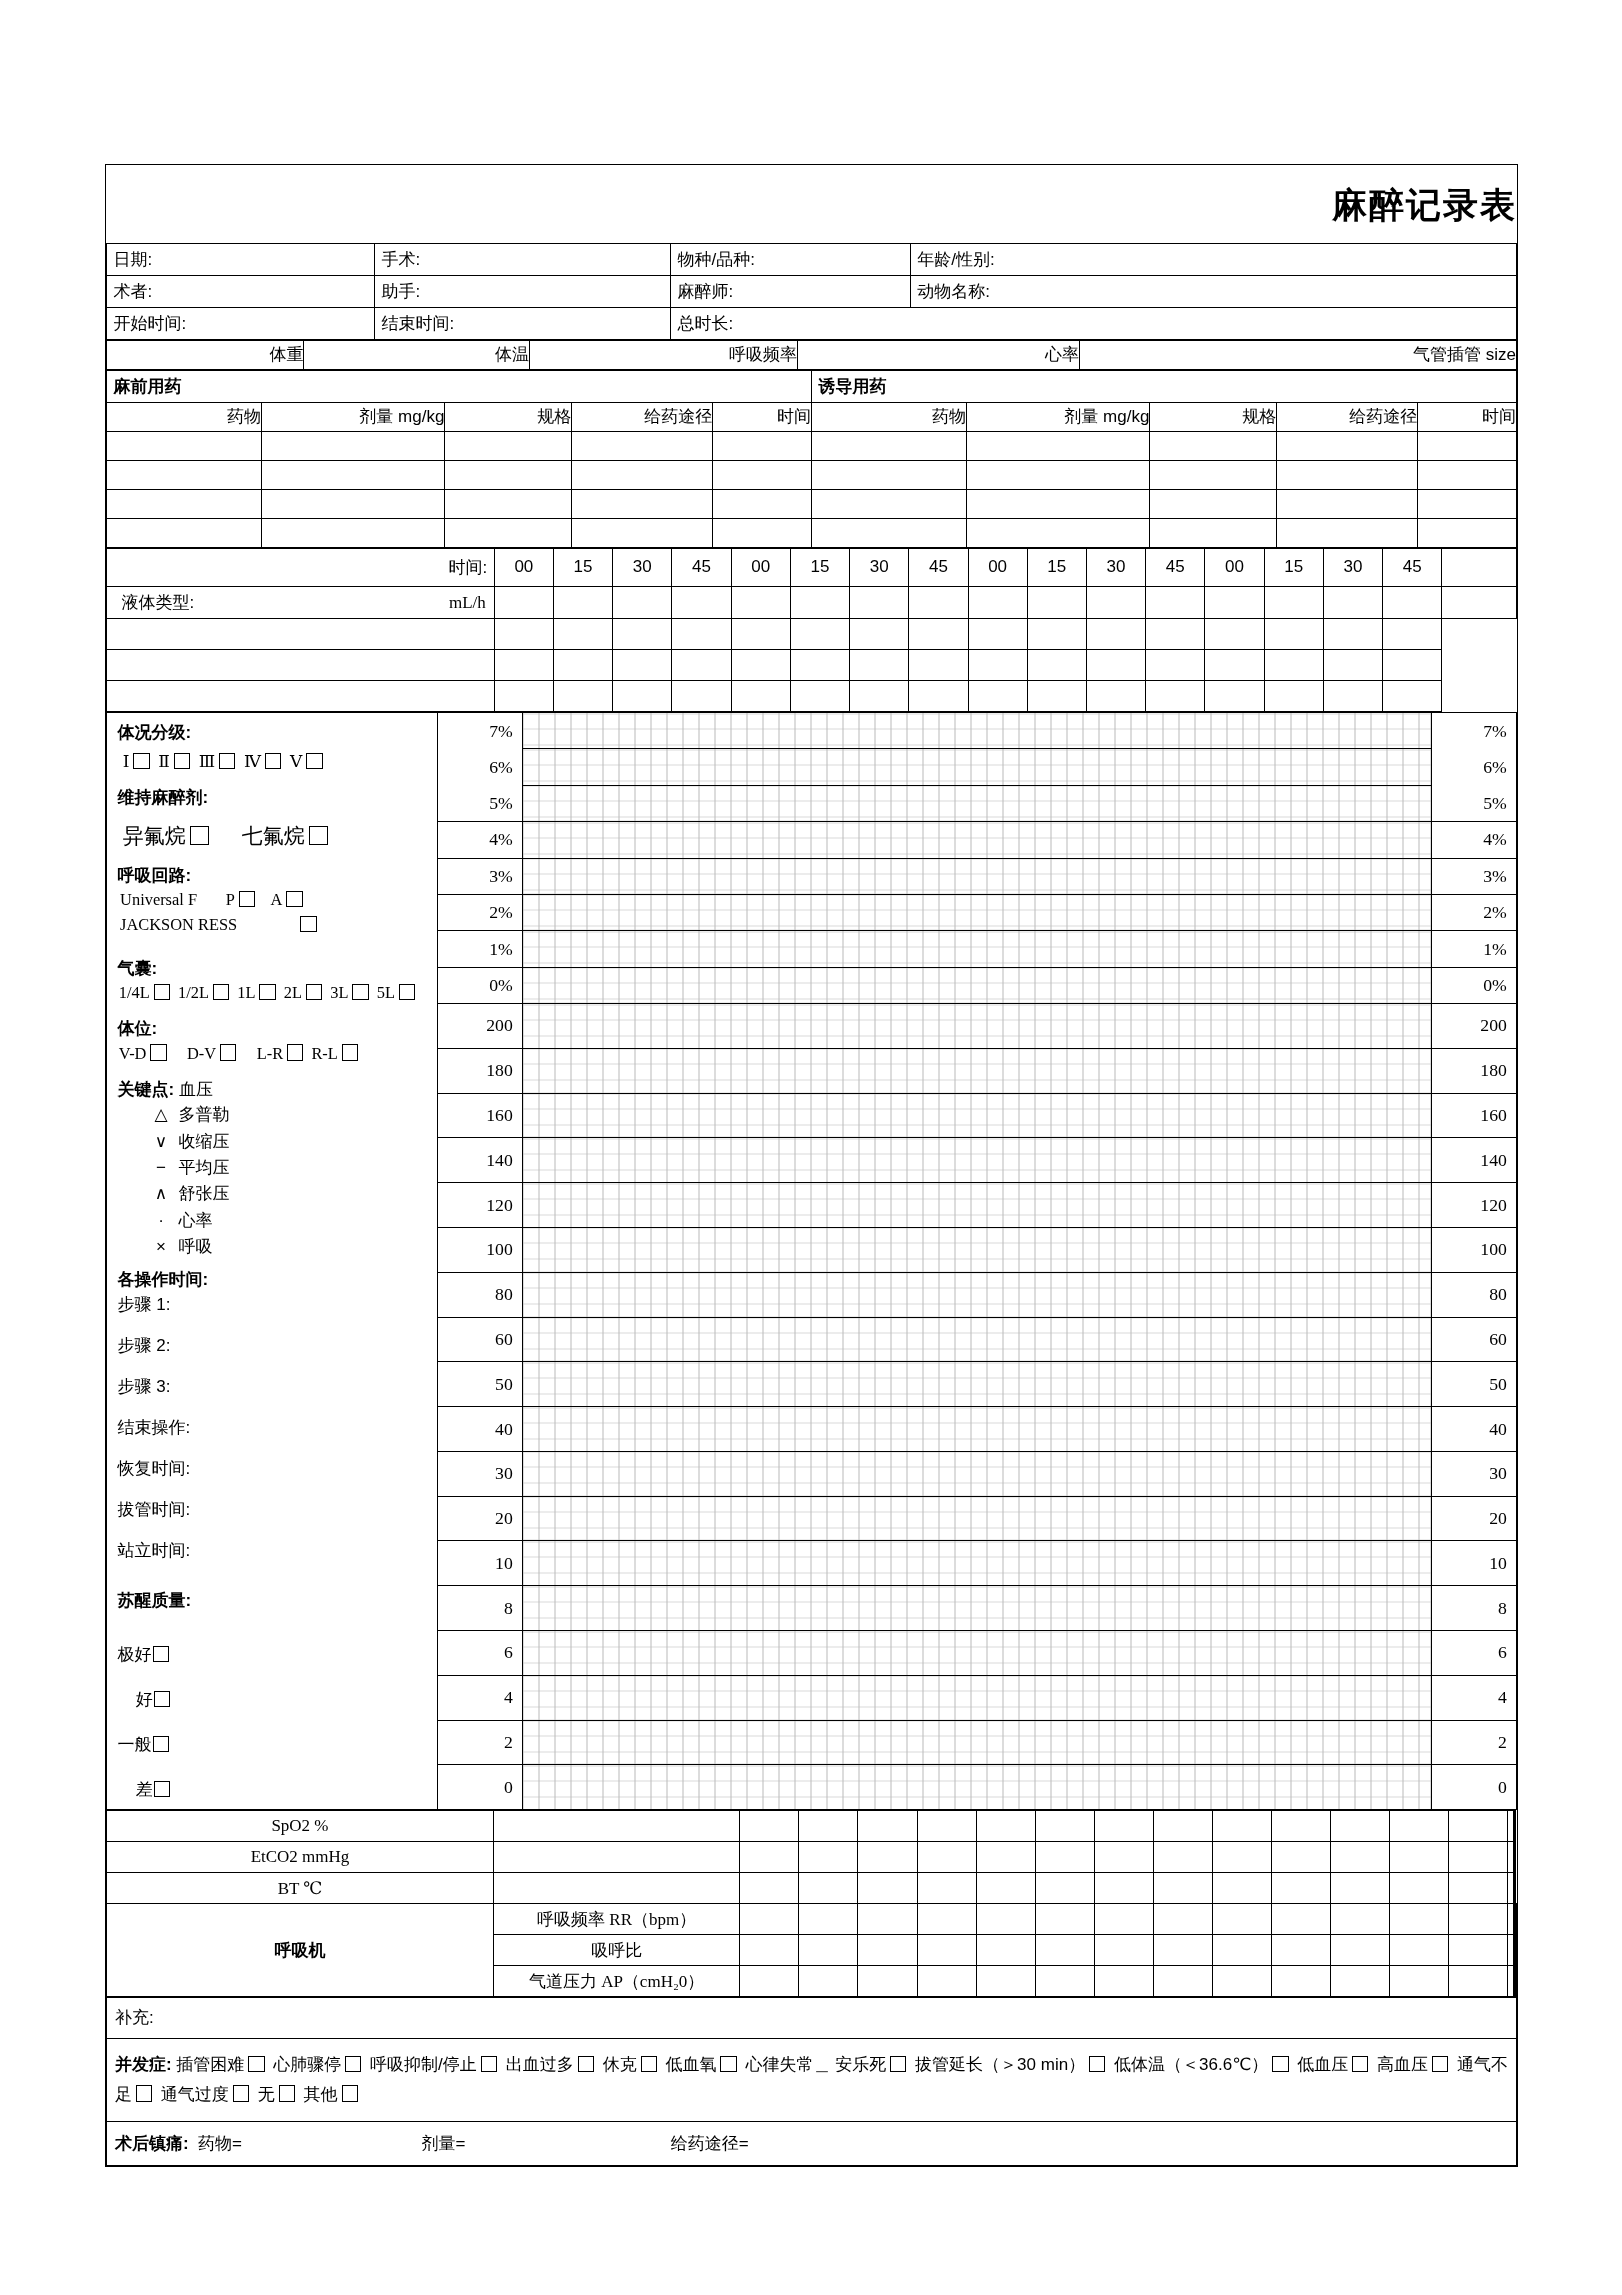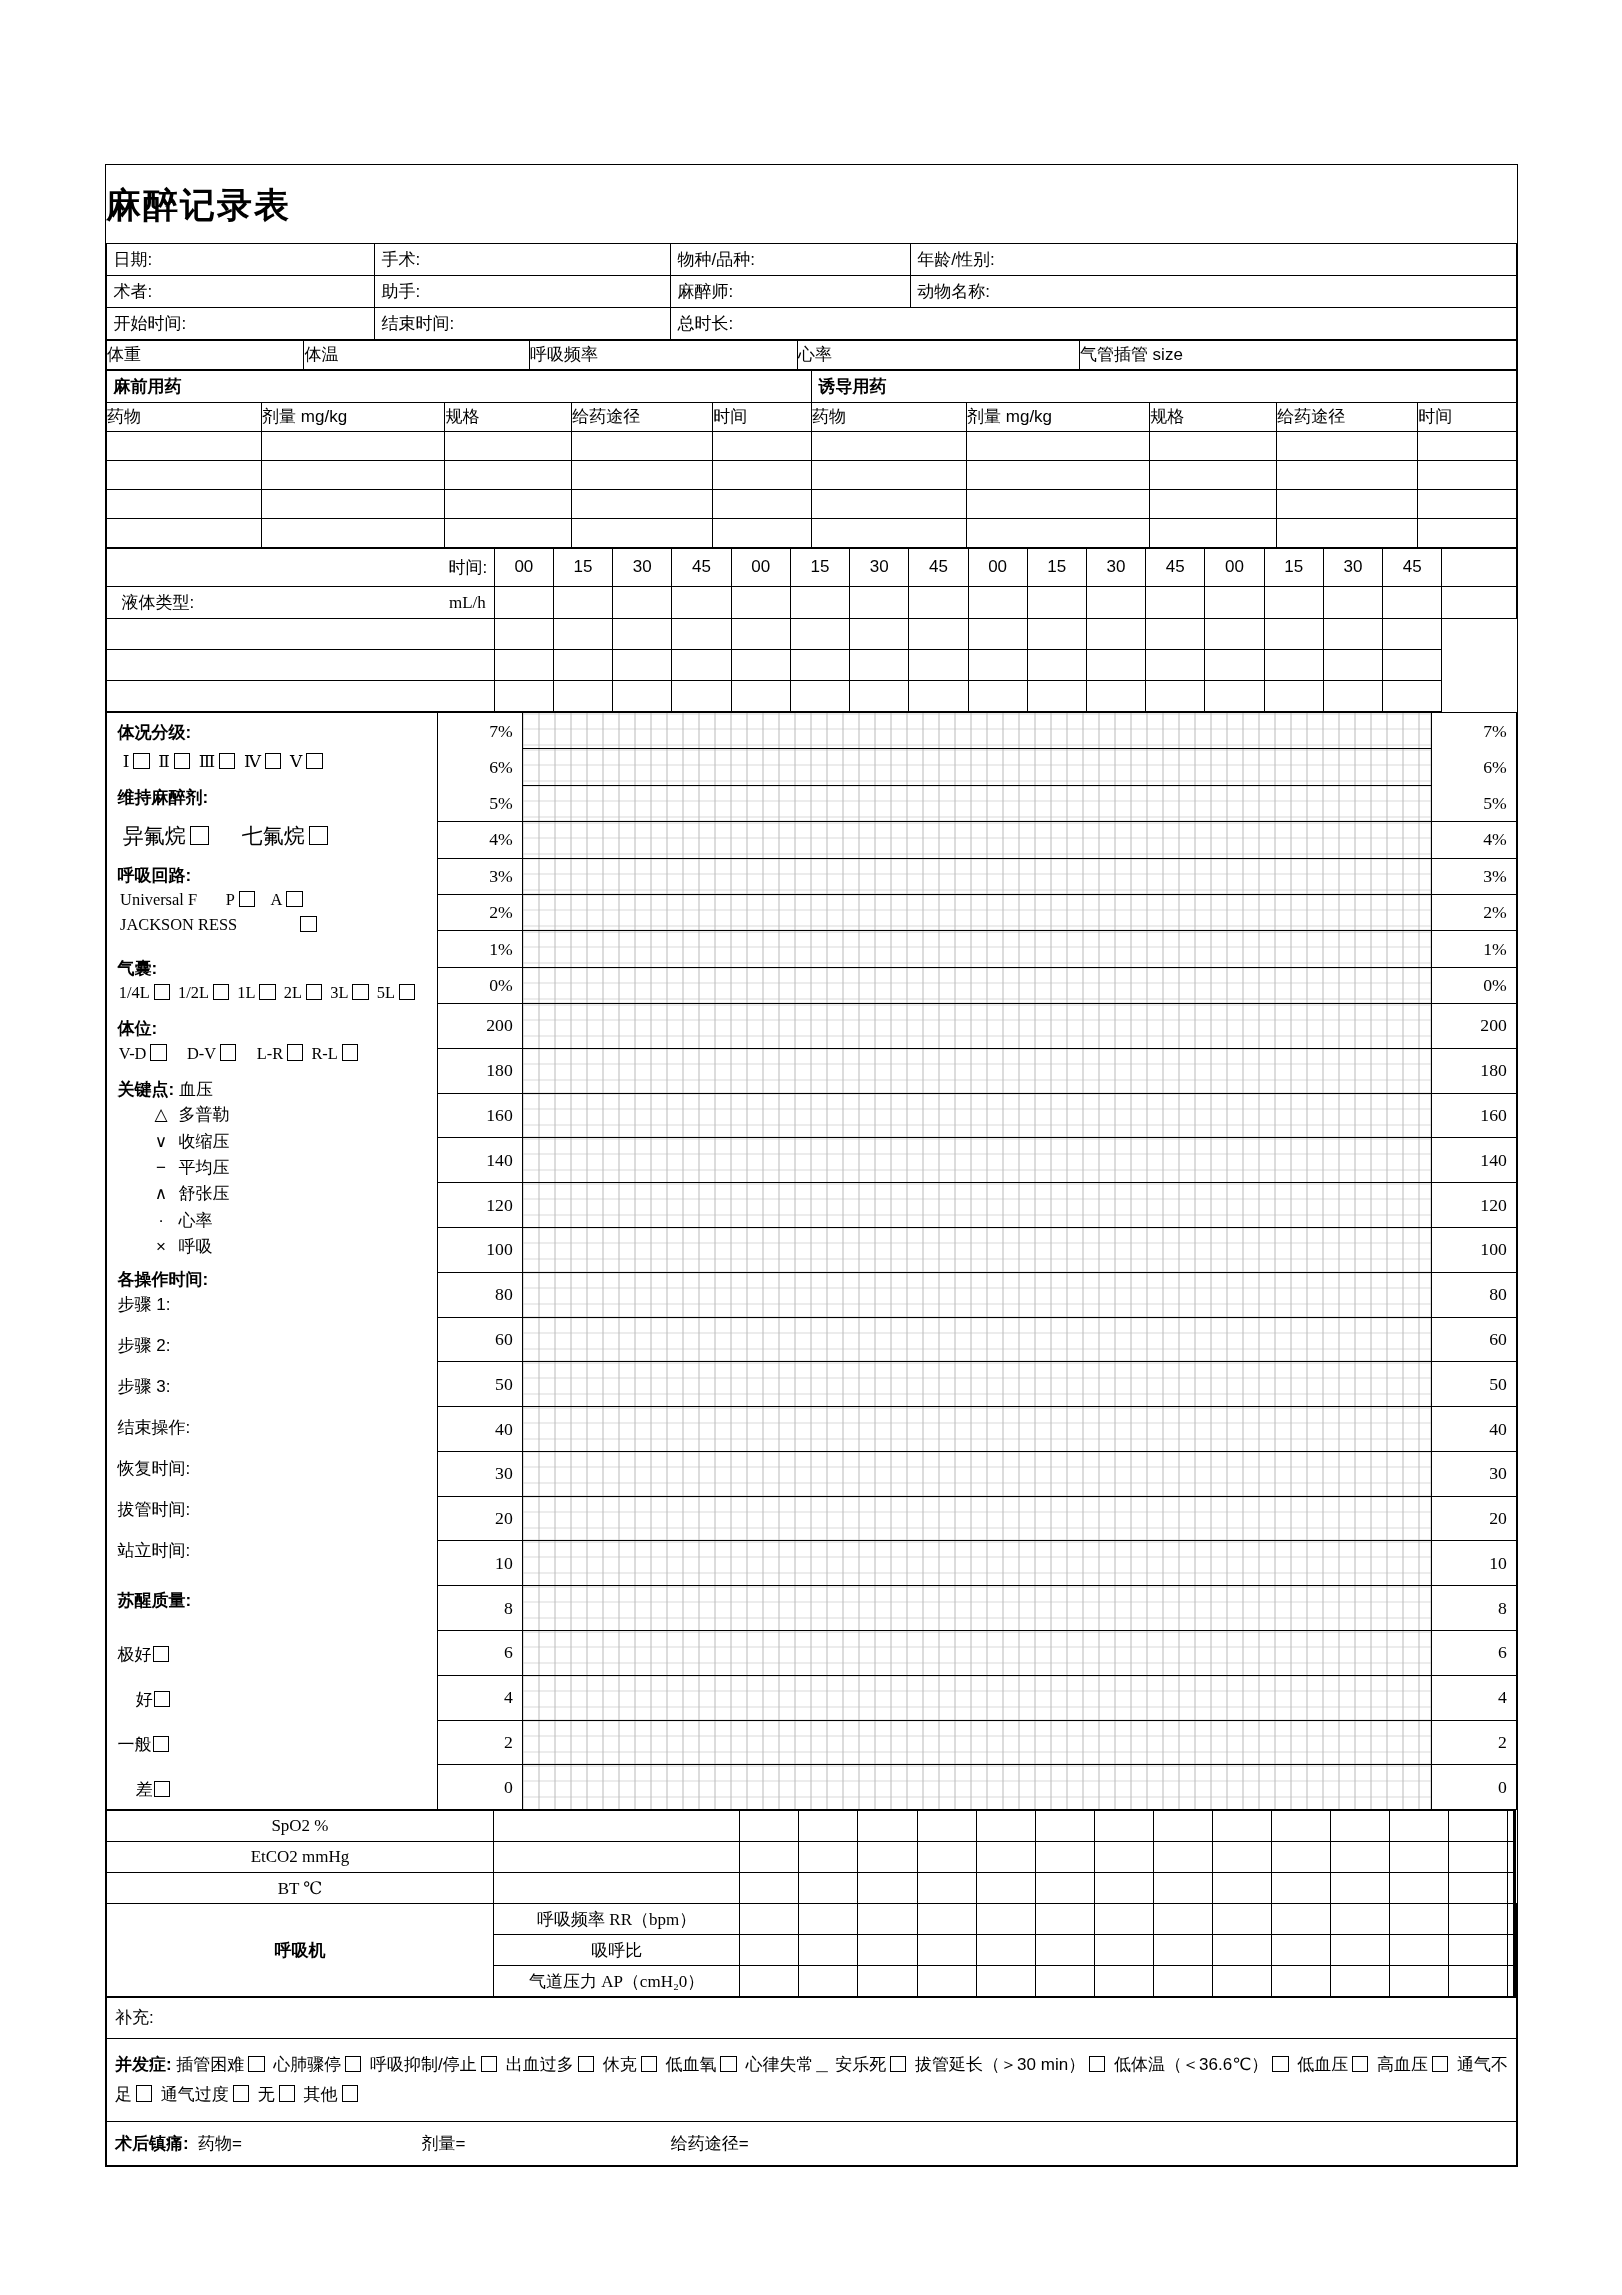--- a/index.html
+++ b/index.html
@@ -1,23 +1,23 @@
 <!DOCTYPE html>
 <html style="font-size:10.5px"><head>
 <meta charset="utf-8">
 <style>
   html,body{margin:0;padding:0;background:#ffffff;}
   body{width:1623px;height:2295px;font-family:"Liberation Sans","DejaVu Sans",sans-serif;color:#000;}
   .page{position:relative;width:1623px;height:2295px;}
   .sheet{position:absolute;left:105px;top:164px;width:1413px;border:1.3px solid #000;box-sizing:border-box;}
   table{border-collapse:collapse;width:100%;}
   td,th{border:0.7px solid #000;padding:0;font-weight:normal;font-size:17px;vertical-align:middle;}
-  .title{font-size:35px;font-weight:bold;text-align:left;padding:17px 0 14.4px 0;letter-spacing:2px;}
+  .title{font-size:35px;font-weight:bold;text-align:right;padding:17px 0 14.4px 0;letter-spacing:2px;}
   .lbl{padding:3.9px 6.5px;white-space:nowrap;}
-  .c{text-align:left;}
+  .c{text-align:right;}
   .b{font-weight:bold;}
   .h30{height:29px;}
   .xs{font-size:14.4px;}
   .serif{font-family:"Liberation Serif","DejaVu Serif",serif;}
   .gridrow td{height:25px;}
   .pcrow td{height:31px;}
   .axis{width:98px;text-align:right;padding-right:9.2px;font-family:"Liberation Serif",serif;font-size:17.7px;}
   .leftpanel{width:425px;vertical-align:top;padding:6.5px 0 6.5px 10.5px;font-size:17px;line-height:1.5;}
   .leftpanel .b{font-weight:bold;}
   .cb{display:inline-block;width:14.4px;height:14.4px;border:1px solid #000;vertical-align:-2px;margin:0 3.9px;}

